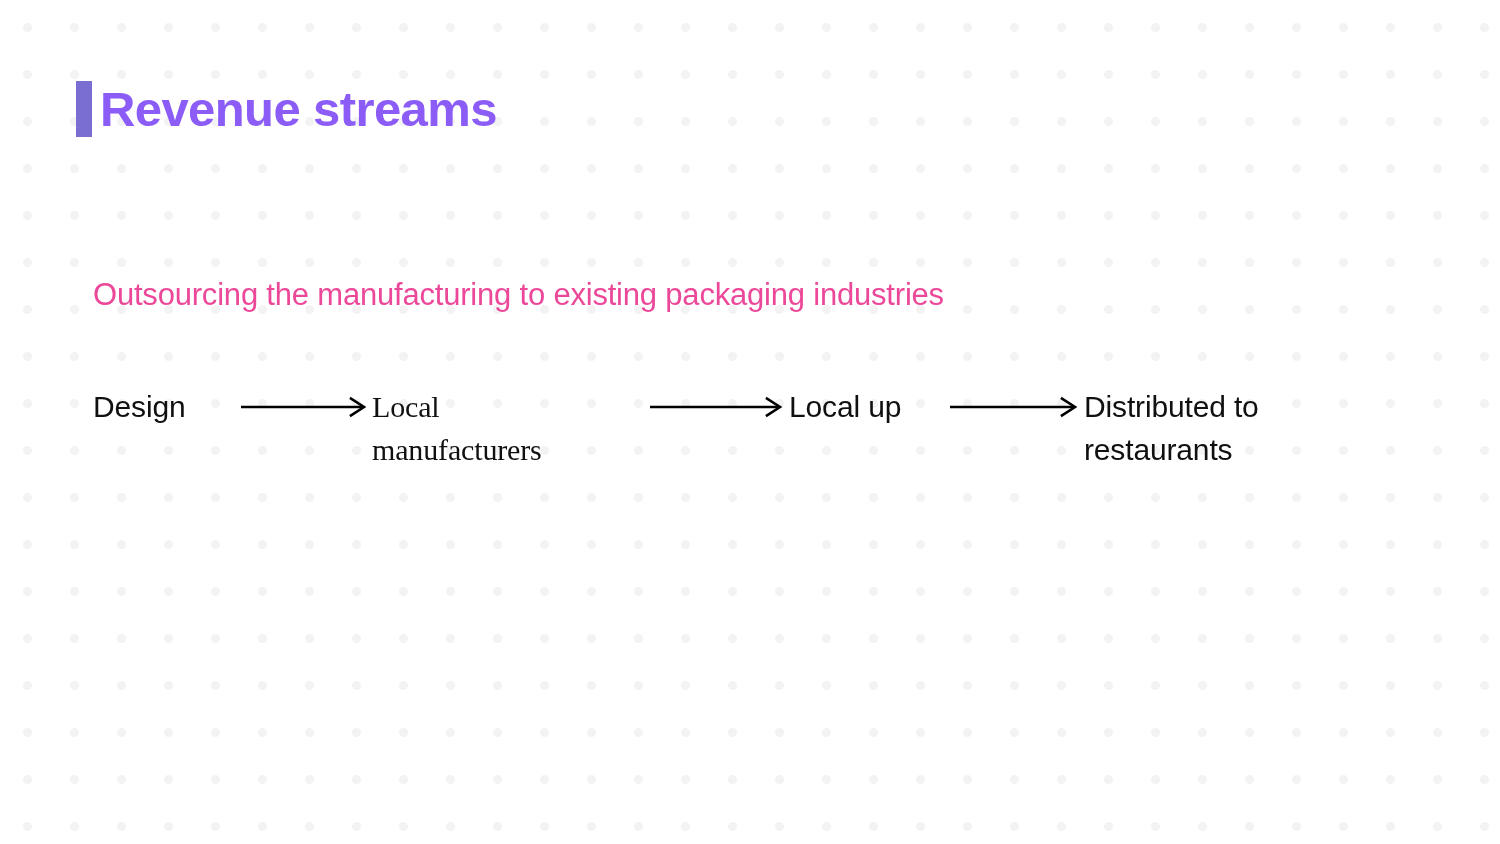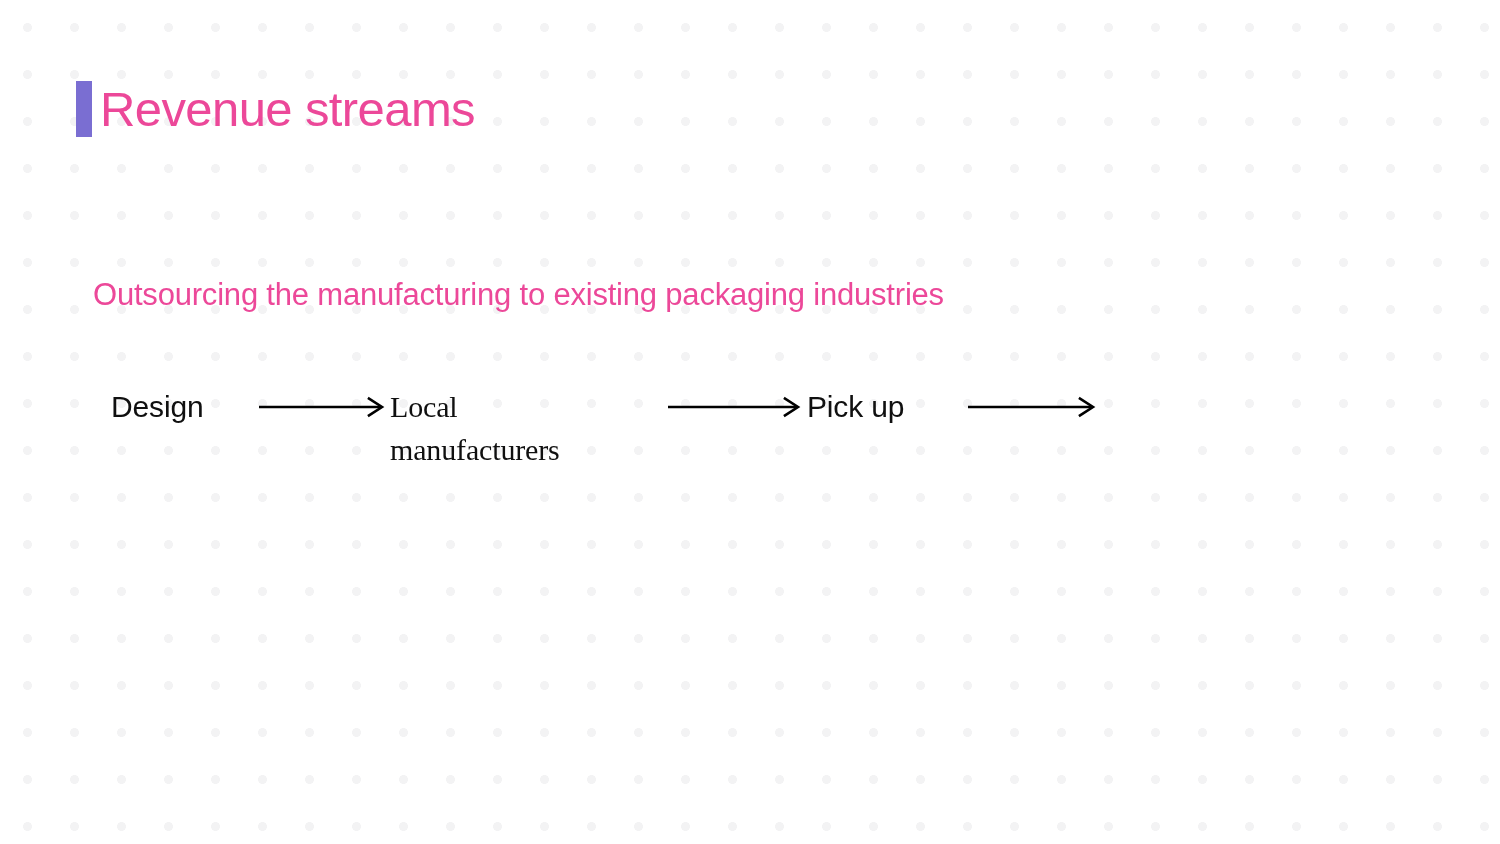--- a/index.html
+++ b/index.html
@@ -37,24 +37,24 @@
 
   .accent-bar {
     width: 16px;
     height: 56px;
     background: #7a6ed2;
     flex: 0 0 auto;
   }
 
   .page-title {
     font-size: 49px;
-    font-weight: normal;
+    font-weight: bold;
     letter-spacing: -0.6px;
     line-height: 1;
-    color: #ec4899;
+    color: #8b5cf6;
     margin-left: 8px;
     white-space: nowrap;
     text-align: center;
   }
 
   
   .subtitle {
     position: absolute;
     left: 93px;
     top: 276px;
@@ -78,21 +78,21 @@
 
   .flow-step {
     font-size: 30px;
     line-height: 43px;
     color: #101010;
     letter-spacing: -0.15px;
     white-space: pre-line;
     flex: 0 0 auto;
   }
 
-  .step-design        { width: 142px; margin-left: 18px; }
+  .step-design        { width: 142px; }
   .step-local         { width: 272px; font-family: Liberation Serif, serif; }
   .step-pickup        { width: 155px; }
   .step-distributed   { width: 250px; }
 
   .flow-arrow {
     flex: 0 0 auto;
     height: 43px;
     display: flex;
     align-items: center;
     justify-content: center;
@@ -129,25 +129,27 @@
     <div class="flow-step step-local">Local
 manufacturers</div>
 
     <div class="flow-arrow arrow-2">
       <svg width="133" height="20" viewBox="0 0 133 20" aria-hidden="true">
         <path d="M0 10 H128" stroke="#000000" stroke-width="2.4" fill="none"></path>
         <path d="M117 1.5 L130 10 L117 18.5" stroke="#000000" stroke-width="2.6" fill="none" stroke-linecap="square" stroke-linejoin="miter"></path>
       </svg>
     </div>
 
-    <div class="flow-step step-pickup">Pick up</div>
+    <div class="flow-step step-pickup">Local up</div>
 
     <div class="flow-arrow arrow-3">
       <svg width="128" height="20" viewBox="0 0 128 20" aria-hidden="true">
         <path d="M0 10 H123" stroke="#000000" stroke-width="2.4" fill="none"></path>
         <path d="M112 1.5 L125 10 L112 18.5" stroke="#000000" stroke-width="2.6" fill="none" stroke-linecap="square" stroke-linejoin="miter"></path>
       </svg>
     </div>
 
+    <div class="flow-step step-distributed">Distributed to
+restaurants</div>
 
   </div>
 
 </div>
 
 </body></html>

